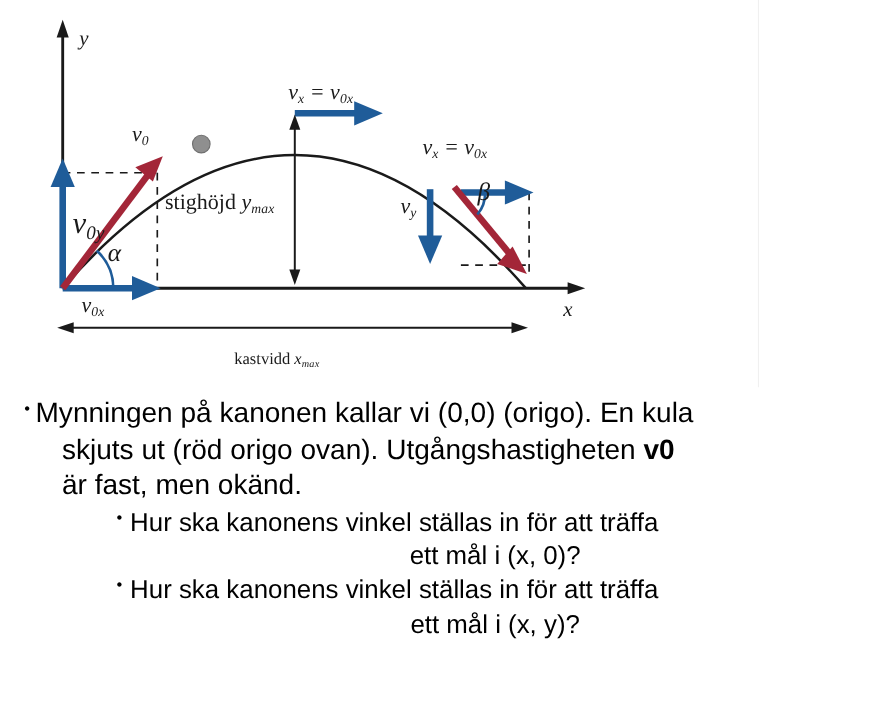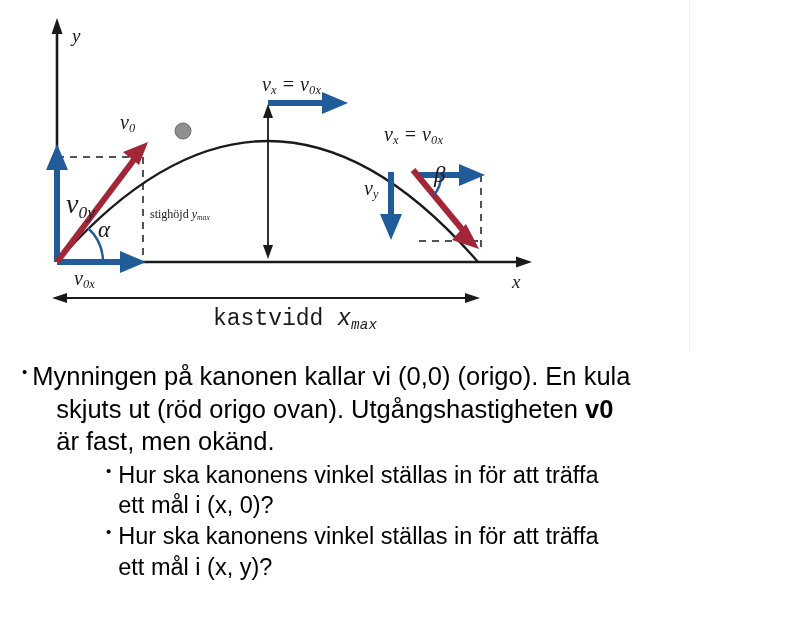--- a/index.html
+++ b/index.html
@@ -90,20 +90,21 @@
     font-size: 15px;
     line-height: 1.5;
     padding-right: 7px;
     flex: 0 0 auto;
   }
   .bullet-l2 .body {
     flex: 1 1 auto;
   }
   .bullet-l2 .body .cont {
     display: block;
+    text-align: center;
   }
   b { font-weight: bold; }
   
   #seam {
     position: absolute;
     left: 689px;
     top: 0;
     width: 1px;
     height: 352px;
     background: #f0f0f0;
@@ -221,25 +222,25 @@
       <span>=</span>
       <span>v</span><span class="sub">0x</span>
     </div>
 
     <div class="fig-label" style="left:384px; top:124px; font-size:20px;">
       <span>v</span><span class="sub">x</span>
       <span>=</span>
       <span>v</span><span class="sub">0x</span>
     </div>
 
-    <div class="fig-label" style="left:150px; top:174px; font-size:12px; font-style:normal;margin-top:34px;">
+    <div class="fig-label" style="left:150px; top:174px; font-size:20px; font-style:normal;">
       <span>stighöjd </span><span style="font-style:italic;">y</span><span class="sub">max</span>
     </div>
 
-    <div class="fig-label" style="left:213px; top:308px; font-size:23px; font-style:normal;font-family:Liberation Mono, monospace;">
+    <div class="fig-label" style="left:213px; top:320px; font-size:15px; font-style:normal;">
       <span>kastvidd </span><span style="font-style:italic;">x</span><span class="sub">max</span>
     </div>
   </div>
 
   <div id="text-block">
 
     <div class="bullet-l1">
       <span class="marker">•</span>
       <span class="body">
         <span>Mynningen på kanonen kallar vi (0,0) (origo). En kula</span>

